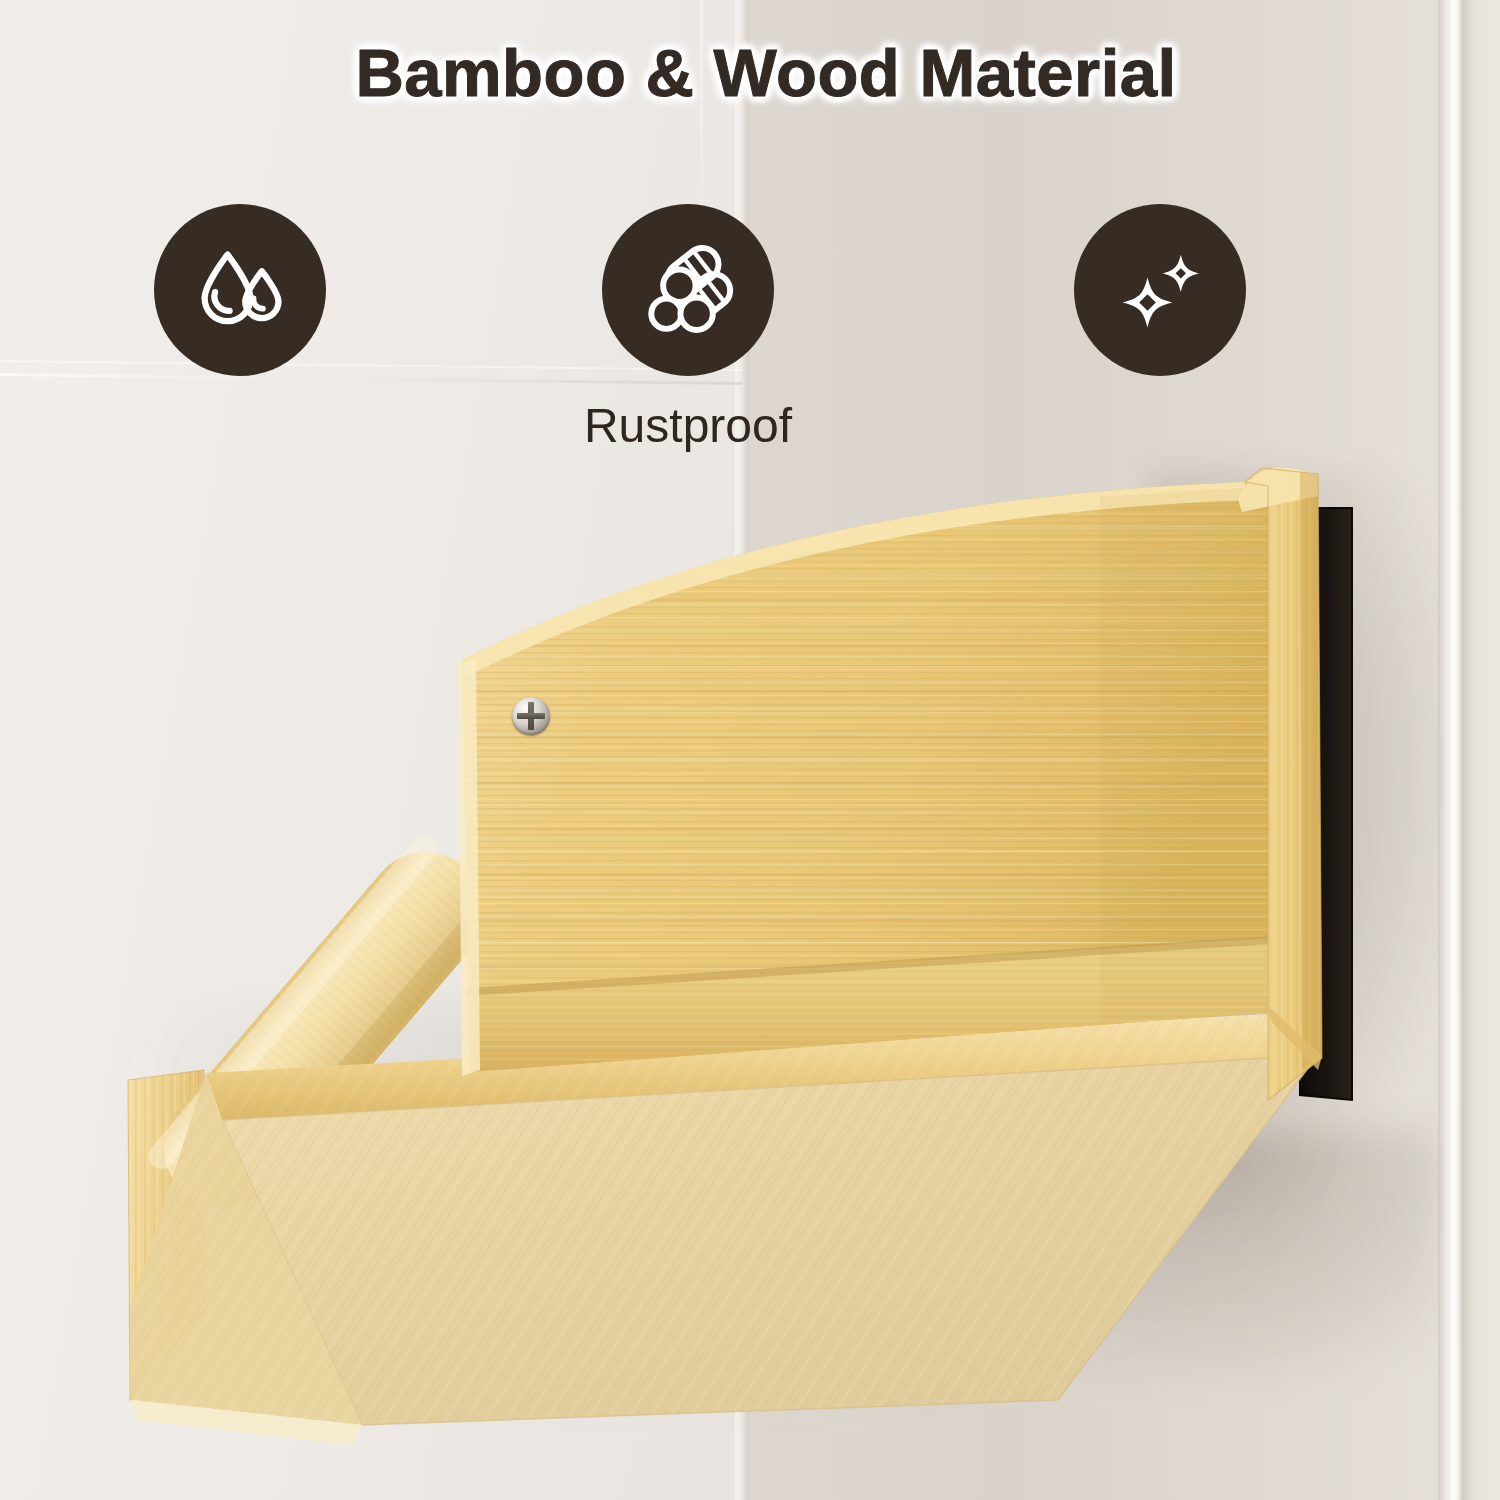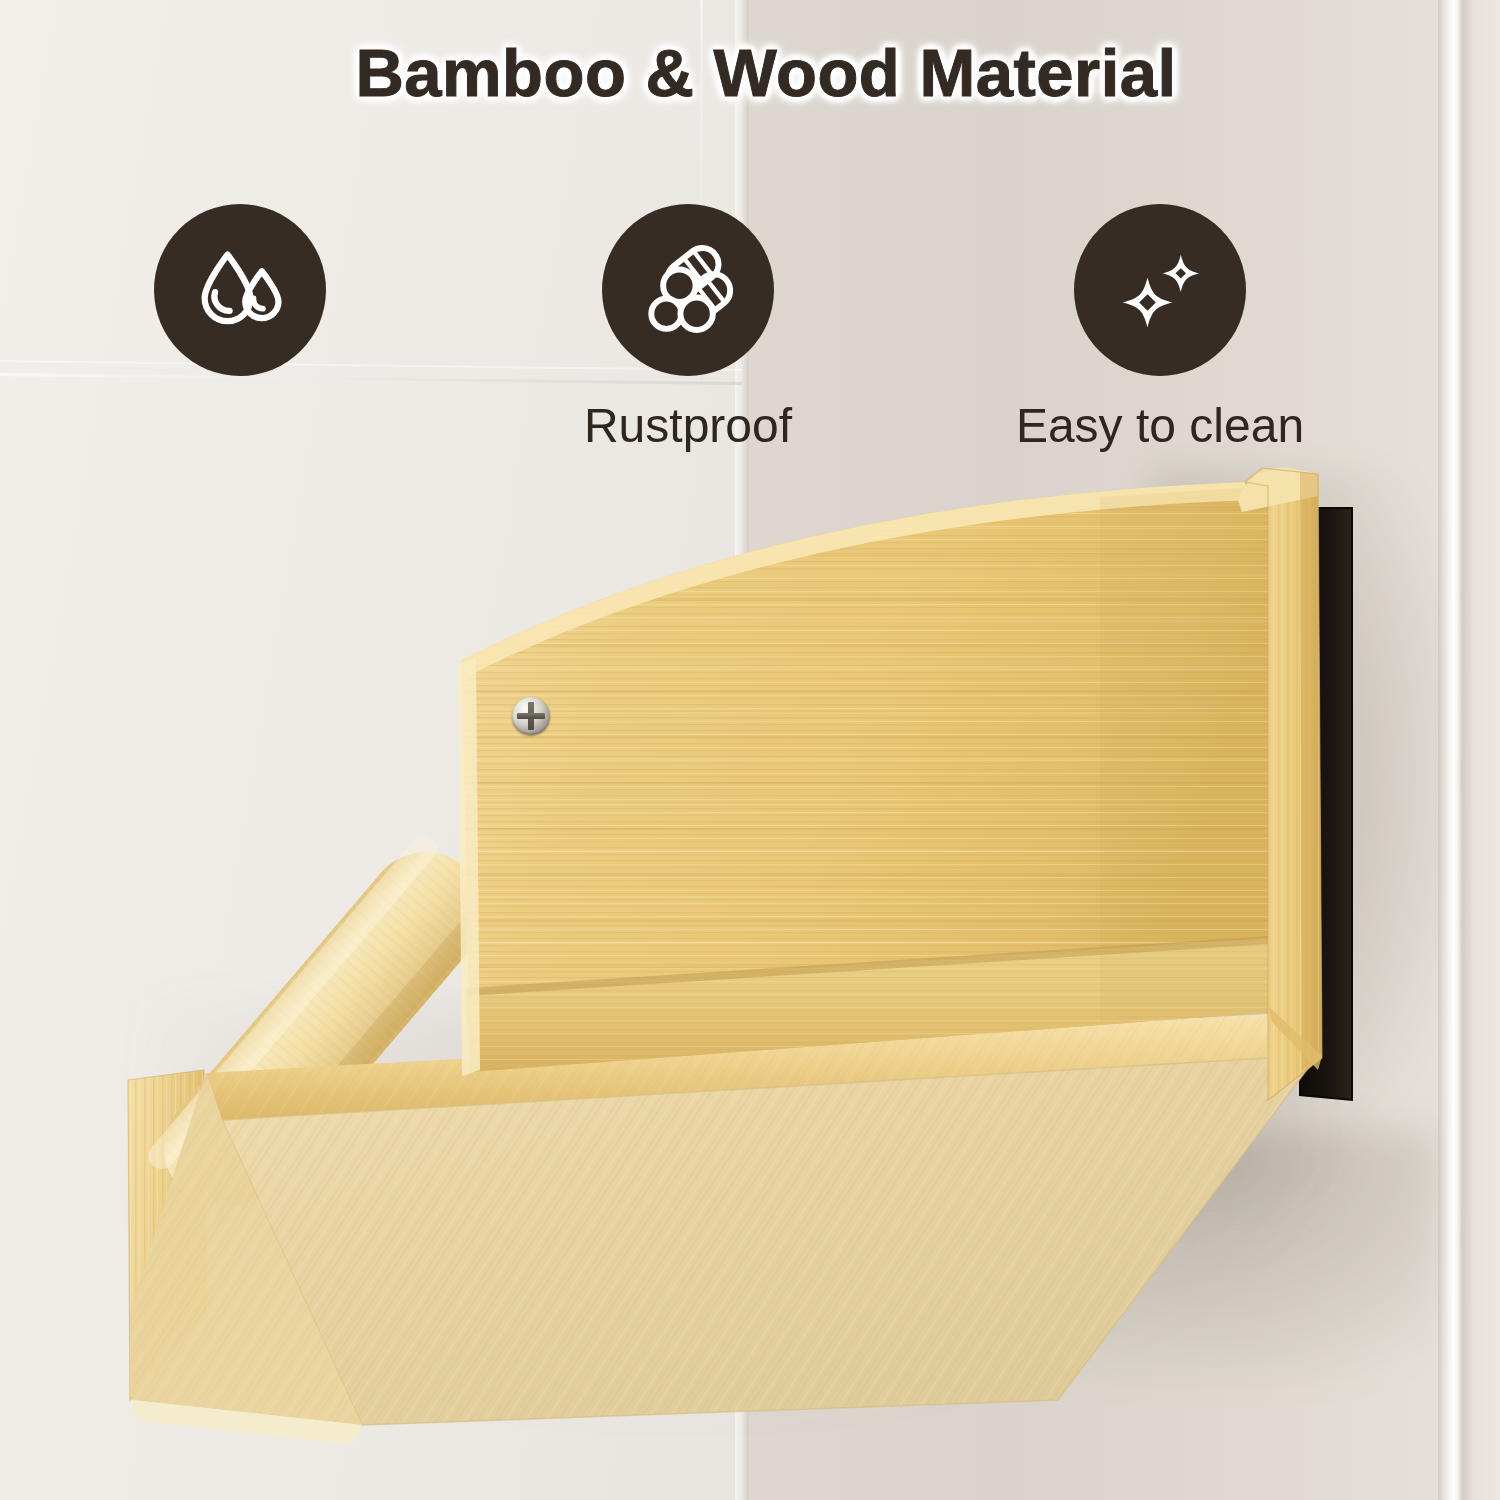--- a/index.html
+++ b/index.html
@@ -443,19 +443,18 @@
         <path d="M38 54 L46 62 L38 70 L30 62 Z" fill="#362c23"></path>
 
         <path d="M70 16
                  C73 28 76 31 88 34
                  C76 37 73 40 70 52
                  C67 40 64 37 52 34
                  C64 31 67 28 70 16 Z" fill="#ffffff"></path>
         <path d="M70 29 L75 34 L70 39 L65 34 Z" fill="#362c23"></path>
       </svg>
     </div>
-    <div class="flabel">Easy to clean</div>
   </div>
 
   <div class="trim-strip"></div>
   <div class="trim-right-wall"></div>
 
 </div>
 
 </body></html>

